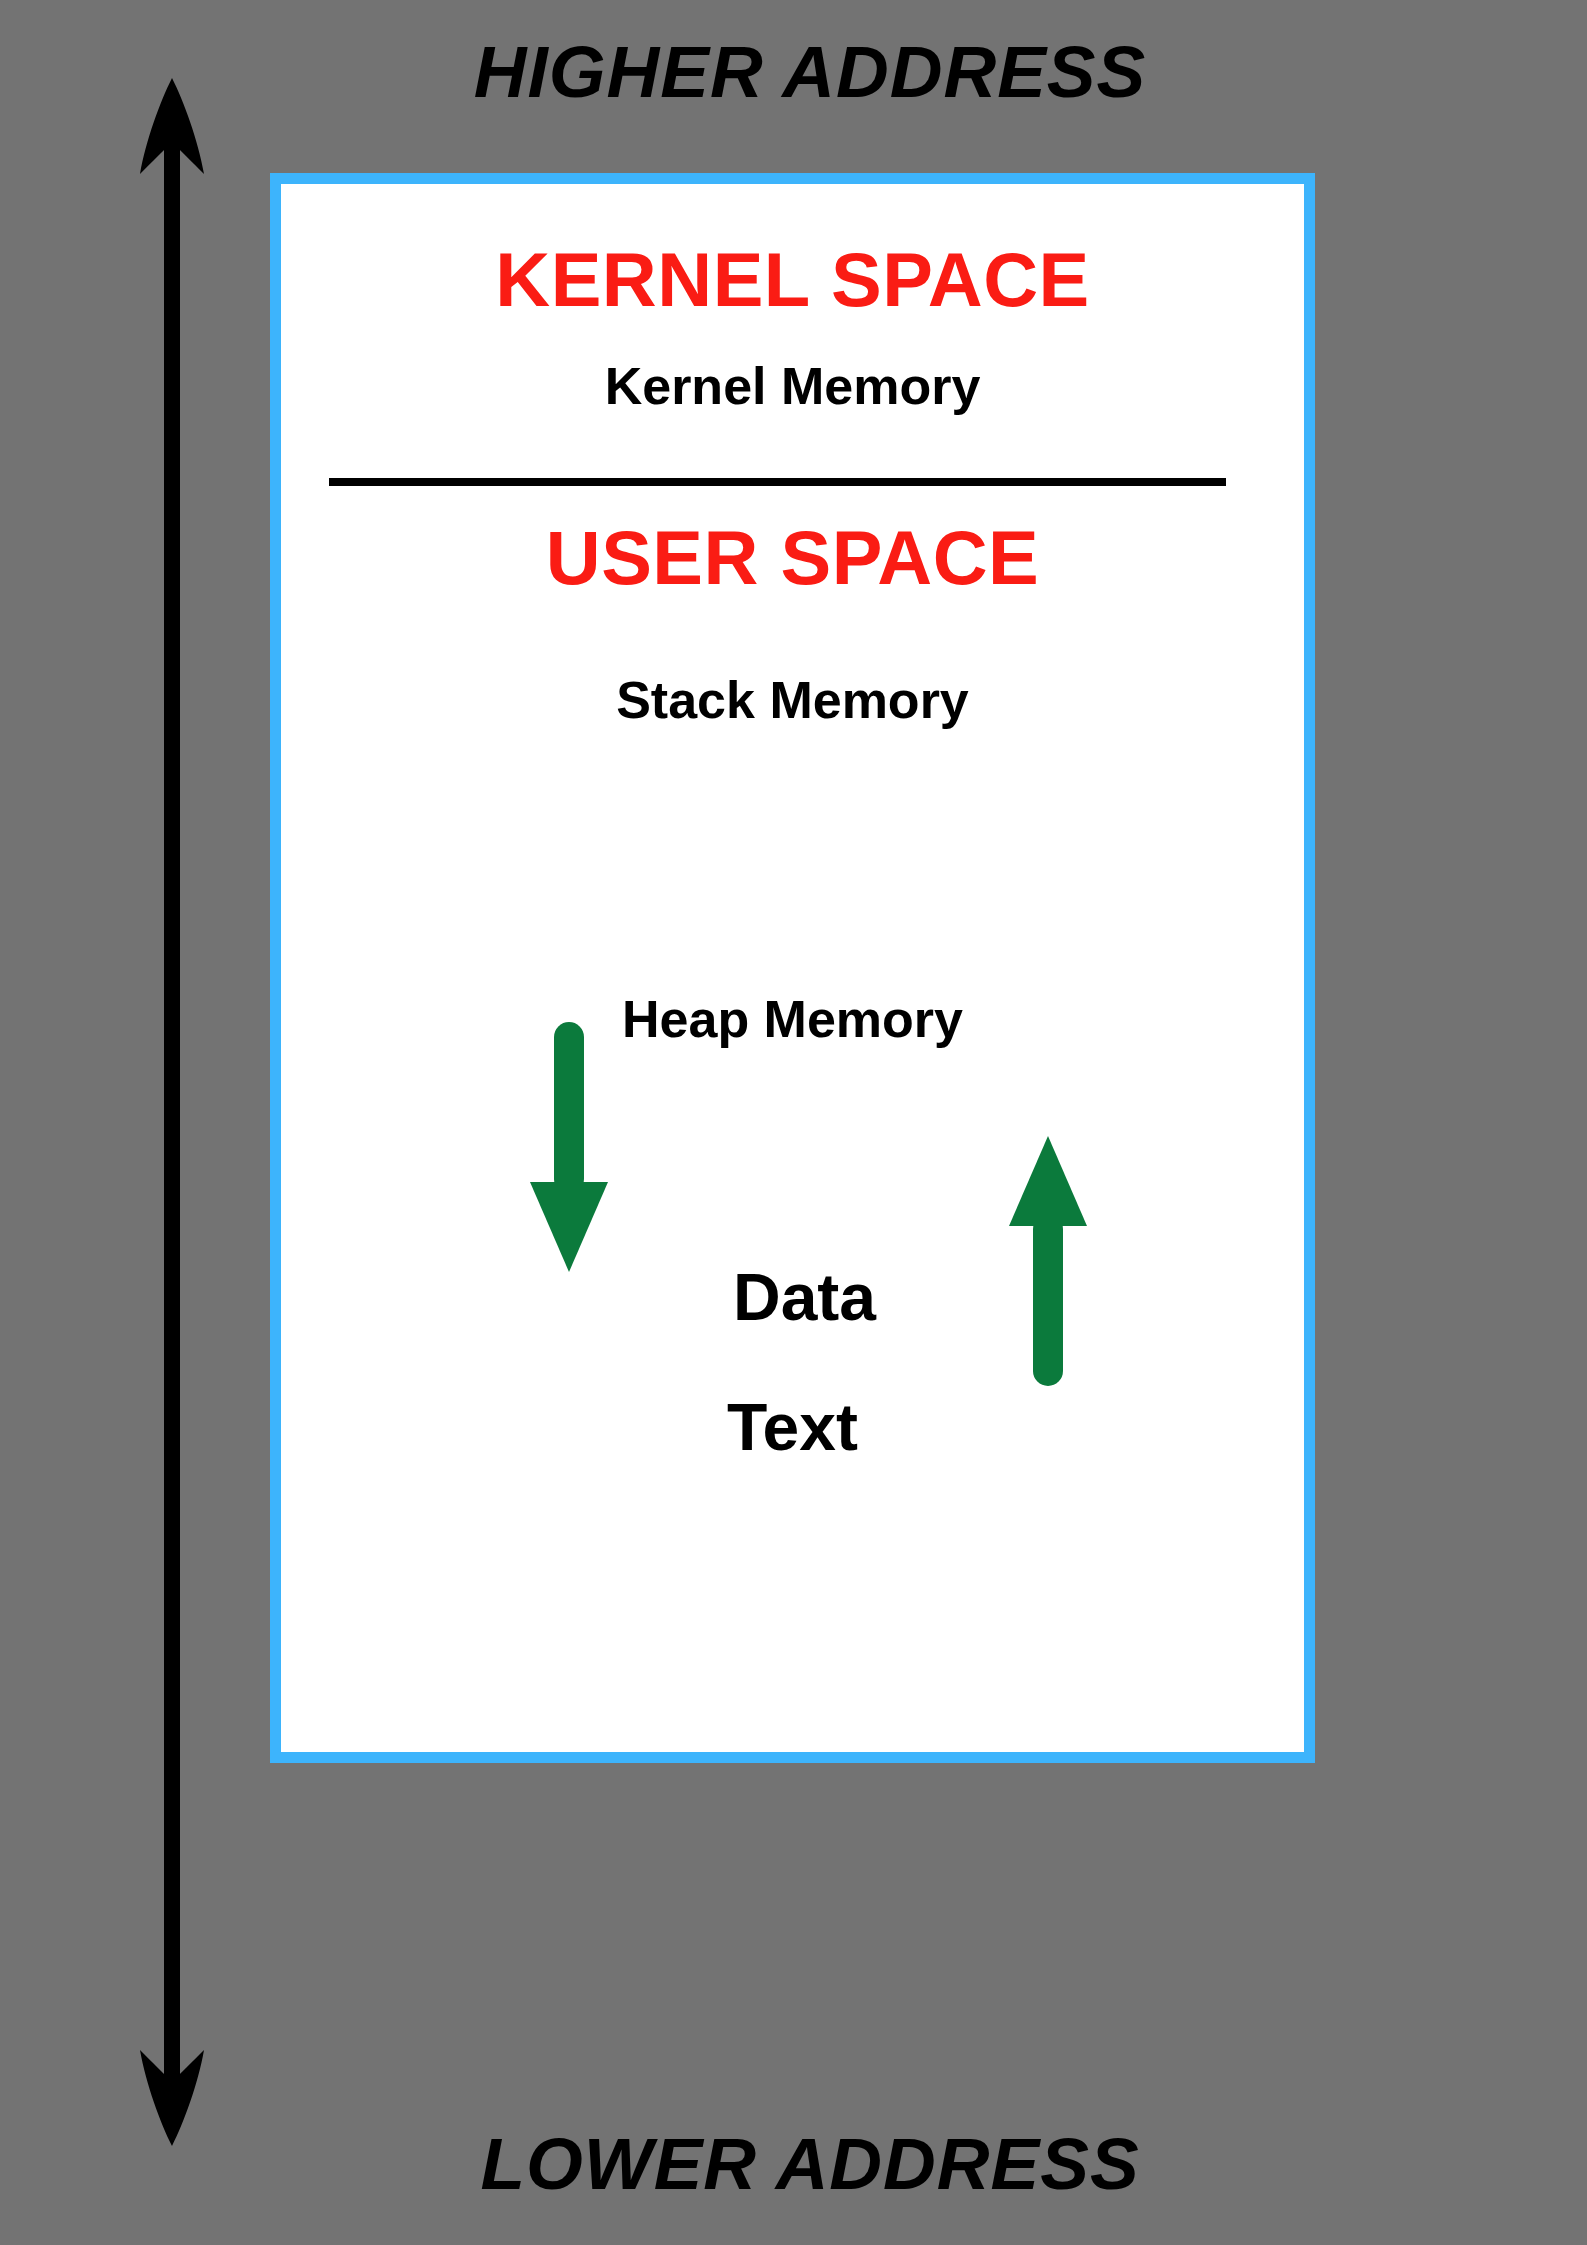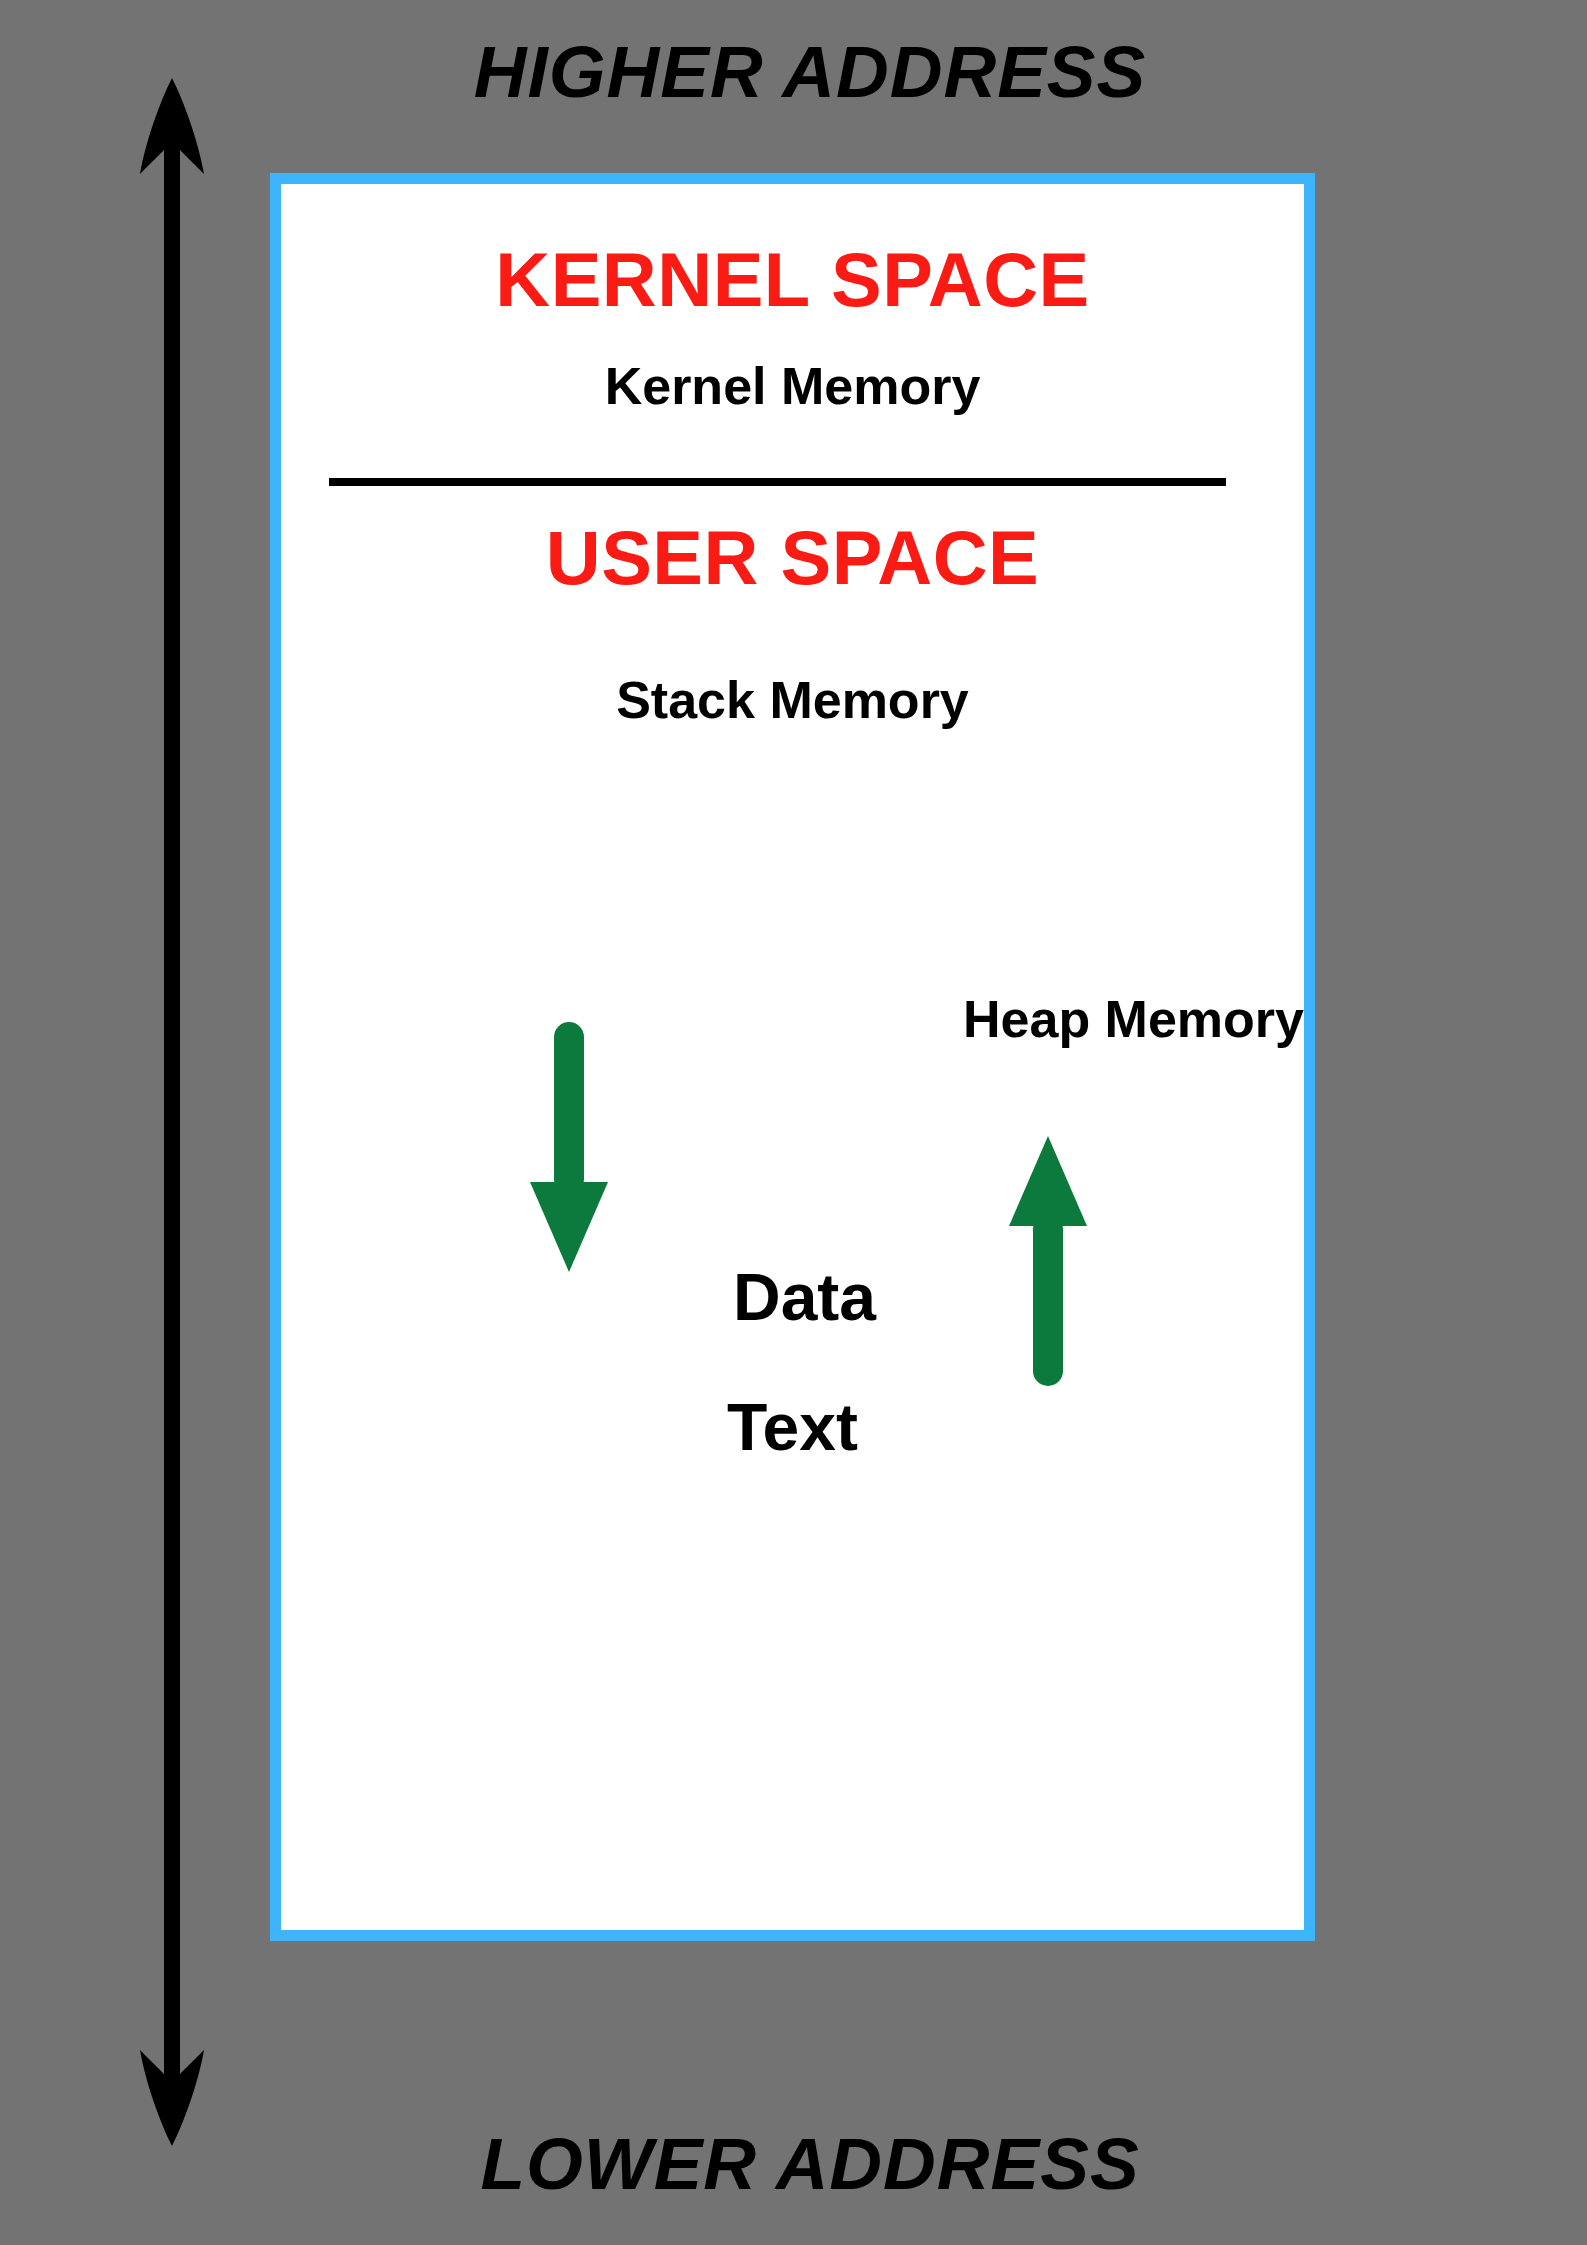--- a/index.html
+++ b/index.html
@@ -44,21 +44,21 @@
     width: 84px;
     height: 2068px;
   }
 
   
   #memory-box {
     position: absolute;
     left: 270px;
     top: 173px;
     width: 1045px;
-    height: 1768px;
+    height: 1590px;
     border: 11px solid #3DB4FC;
     box-sizing: border-box;
     background: #ffffff;
   }
 
   
   .seg-label {
     position: absolute;
     left: 0;
     width: 100%;
@@ -94,21 +94,21 @@
     left: 48px;
     top: 294px;
     width: 897px;
     height: 8px;
     background: #000000;
   }
 
   #user-space-title { top: 330px; }
 
   #stack-memory-label { top: 486px; }
-  #heap-memory-label  { top: 805px; text-align: right; }
+  #heap-memory-label  { top: 805px; }
   #bss-label          { top: 945px; }
   #data-label         { top: 1075px; padding-left: 12px; }
   #text-label         { top: 1205px; }
 
   
   #stack-grow-arrow {
     position: absolute;
     left: 243px;
     top: 838px;
     width: 90px;

